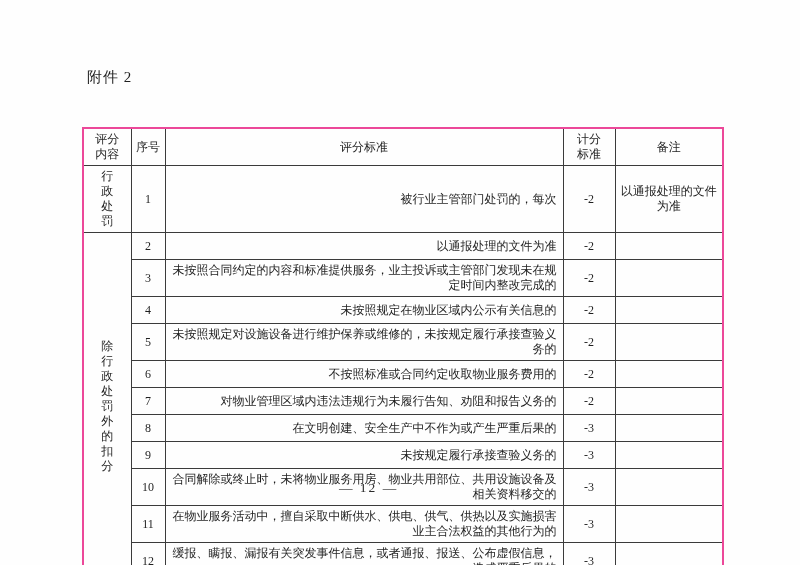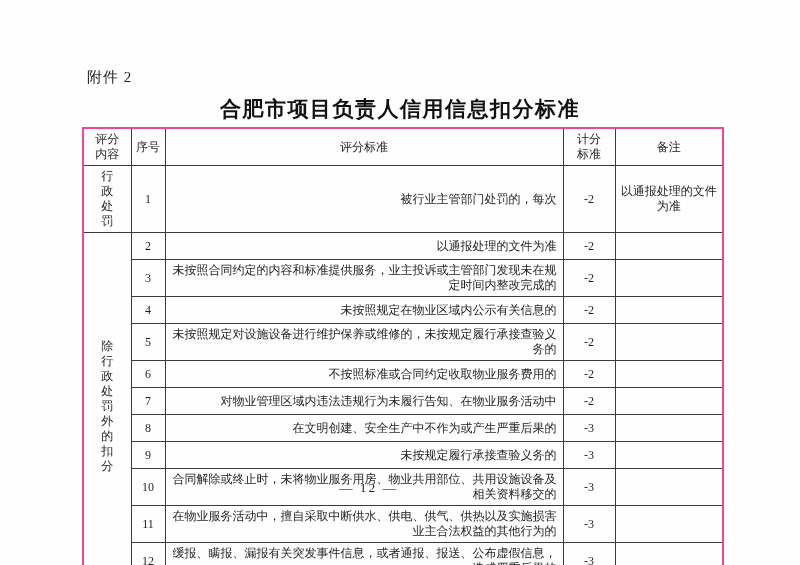--- a/index.html
+++ b/index.html
@@ -84,21 +84,20 @@
     color: #2a2a2a;
   }
 </style>
 </head>
 <body>
 
 <div class="page">
 
   <div class="attachment">附件 2</div>
 
-  <h1 class="doc-title">合肥市项目负责人信用信息扣分标准</h1>
 
   <table class="score-table">
     <colgroup>
       <col style="width:48px">
       <col style="width:34px">
       <col style="width:398px">
       <col style="width:52px">
       <col style="width:108px">
     </colgroup>
     <thead>
@@ -149,21 +148,21 @@
           <td></td>
         </tr>
         <tr>
           <td>6</td>
           <td class="criteria">不按照标准或合同约定收取物业服务费用的</td>
           <td>-2</td>
           <td></td>
         </tr>
         <tr>
           <td>7</td>
-          <td class="criteria">对物业管理区域内违法违规行为未履行告知、在物业服务活动中</td>
+          <td class="criteria">对物业管理区域内违法违规行为未履行告知、劝阻和报告义务的</td>
           <td>-2</td>
           <td></td>
         </tr>
         <tr>
           <td>8</td>
           <td class="criteria">在文明创建、安全生产中不作为或产生严重后果的</td>
           <td>-3</td>
           <td></td>
         </tr>
         <tr>

